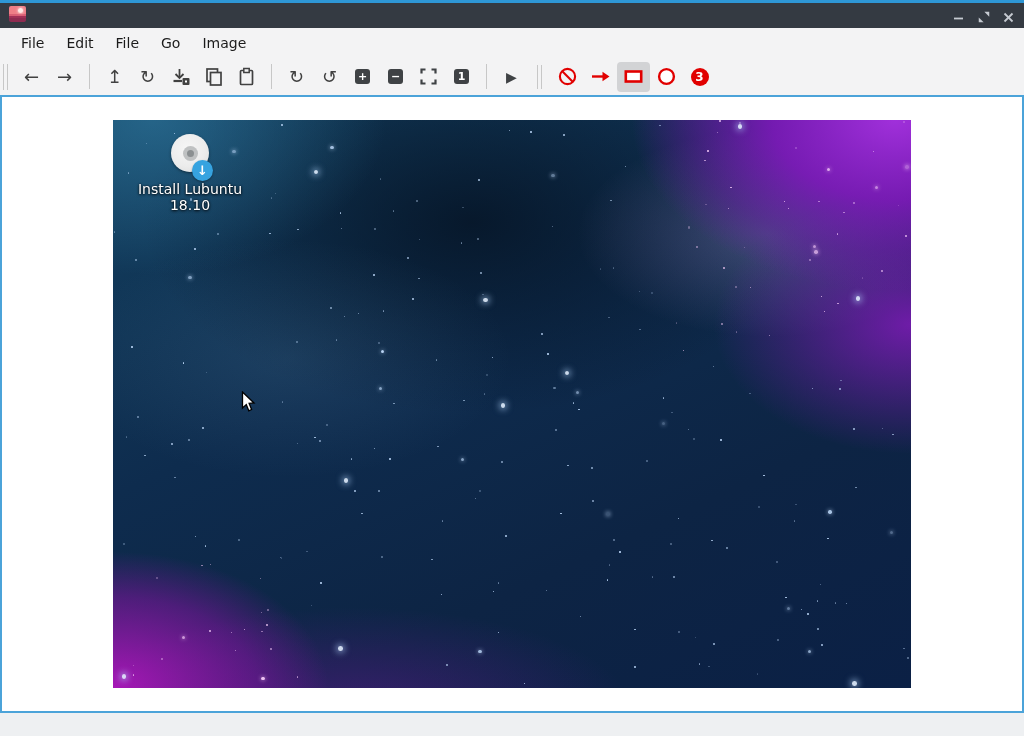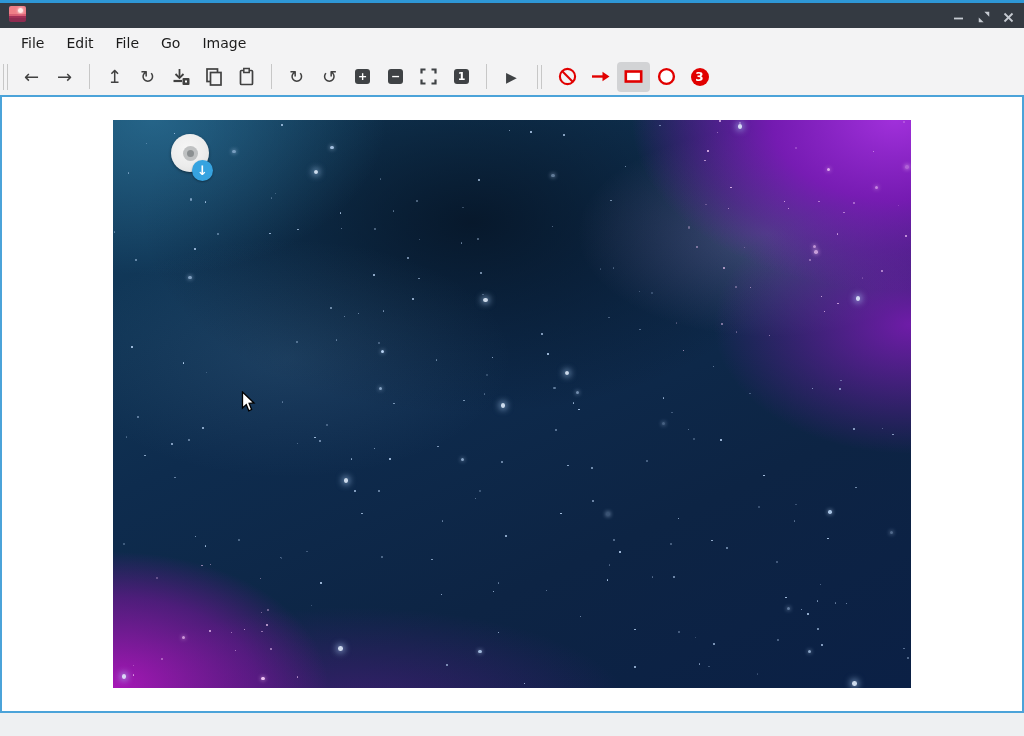--- a/index.html
+++ b/index.html
@@ -505,20 +505,24 @@
         <div style="position: absolute; border-radius: 50%; left: 8.5px; top: 554.4px; width: 4.5px; height: 4.5px; background: rgba(225, 238, 255, 0.9); box-shadow: rgba(180, 215, 255, 0.55) 0px 0px 6px 2px;"></div>
       </div>
 
     <div class="desktop-icon">
       <div class="cd">
         <div class="cd-ring">
           <div class="cd-hole"></div>
         </div>
       </div>
       <div class="dl-badge">↓</div>
+      <div class="icon-label">
+        <div>Install Lubuntu</div>
+        <div>18.10</div>
+      </div>
     </div>
 
     <svg class="cursor" width="15" height="22" viewBox="0 0 15 22">
       <polygon points="1.5,1 1.5,17 5.3,13.5 7.8,19.8 10.6,18.5 8.1,12.4 13,12" fill="#ffffff" stroke="#000000" stroke-width="1.3"></polygon>
     </svg>
   </div>
 </div>
 
 <div class="statusbar"></div>
 

